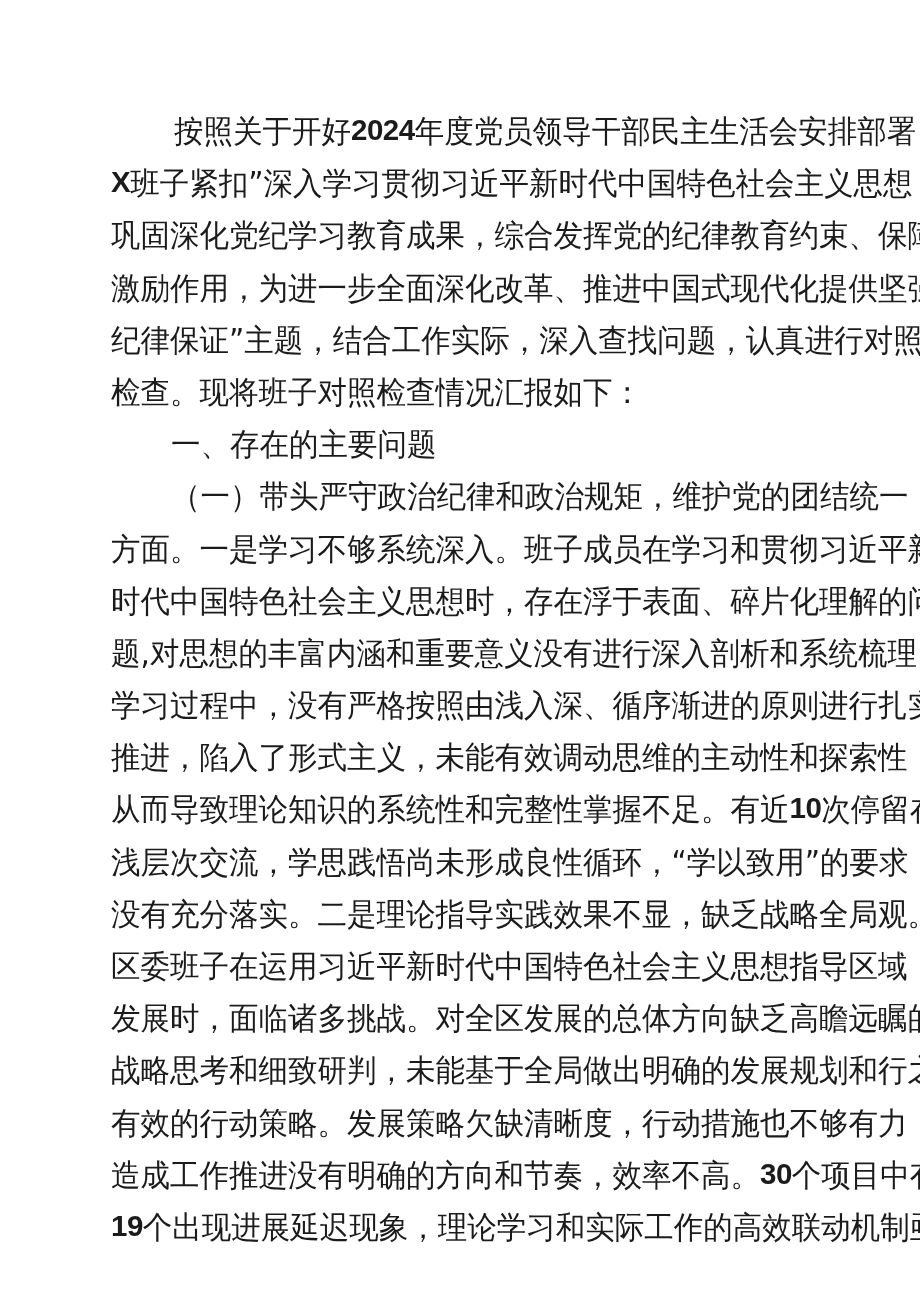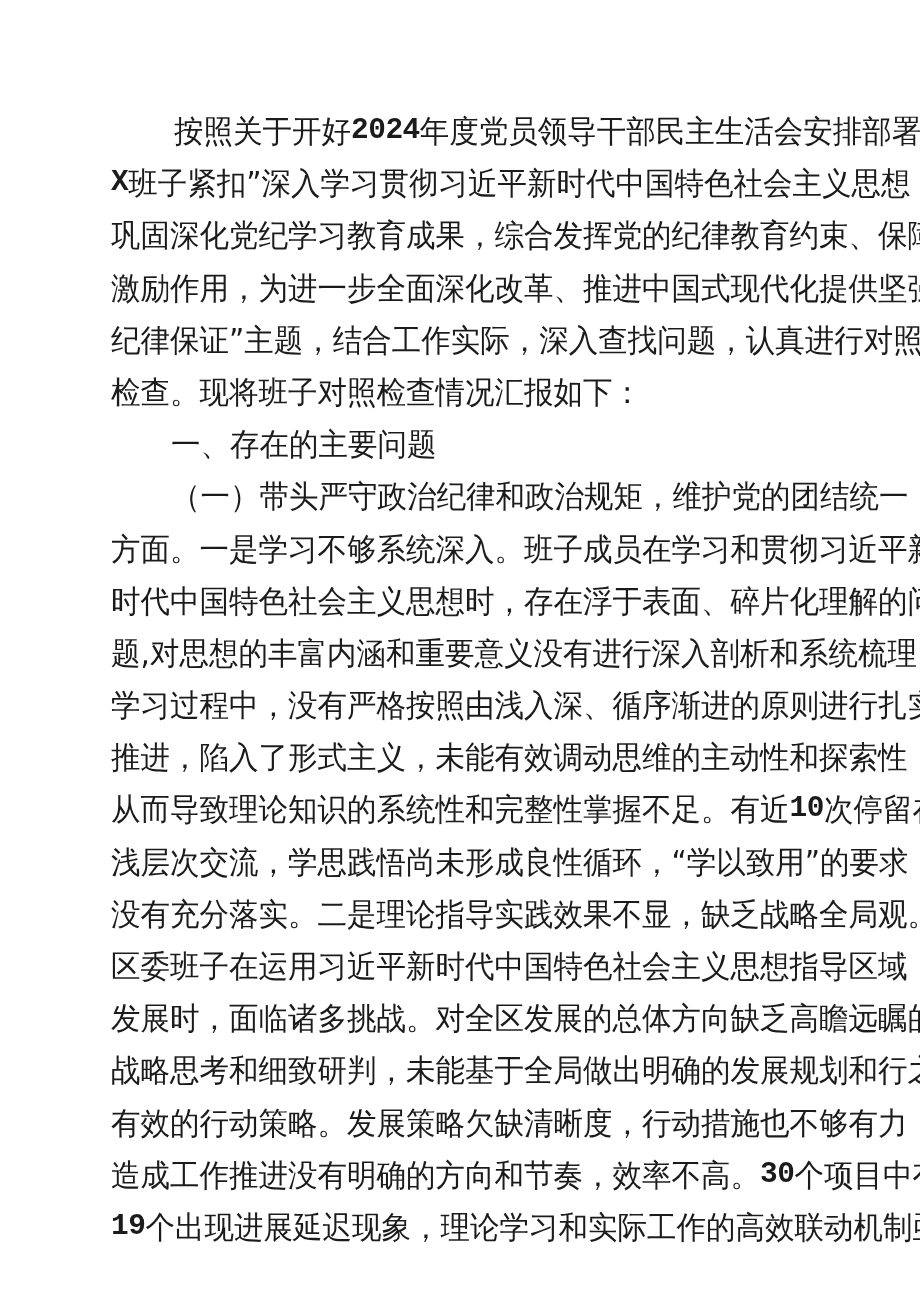--- a/index.html
+++ b/index.html
@@ -55,21 +55,21 @@
 
   .line .ch {
     display: inline-block;
     text-align: center;
     transform: scaleY(1.06);
     transform-origin: top center;
   }
 
   
   .line .num {
-    font-family: Liberation Mono, monospace;
+    font-family: Liberation Sans, sans-serif;
     font-weight: 700;
     transform: scaleY(1.0);
     letter-spacing: -0.5px;
   }
 
   
   .indent2 {
     display: inline-block;
     width: 63px;
     flex: 0 0 63px;

